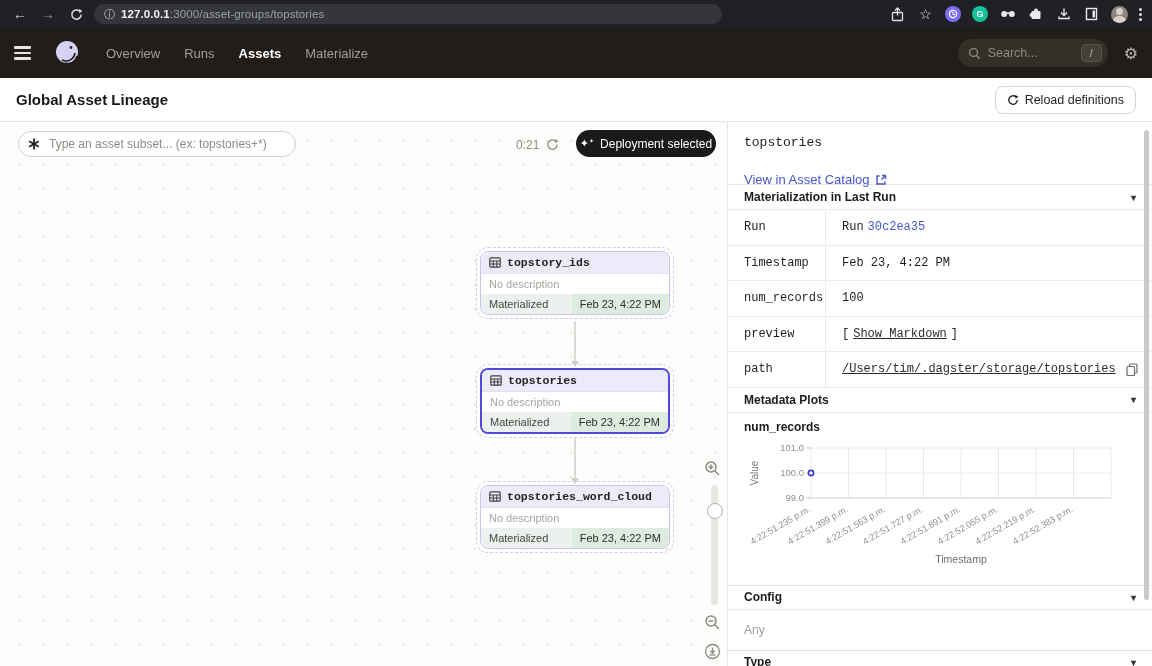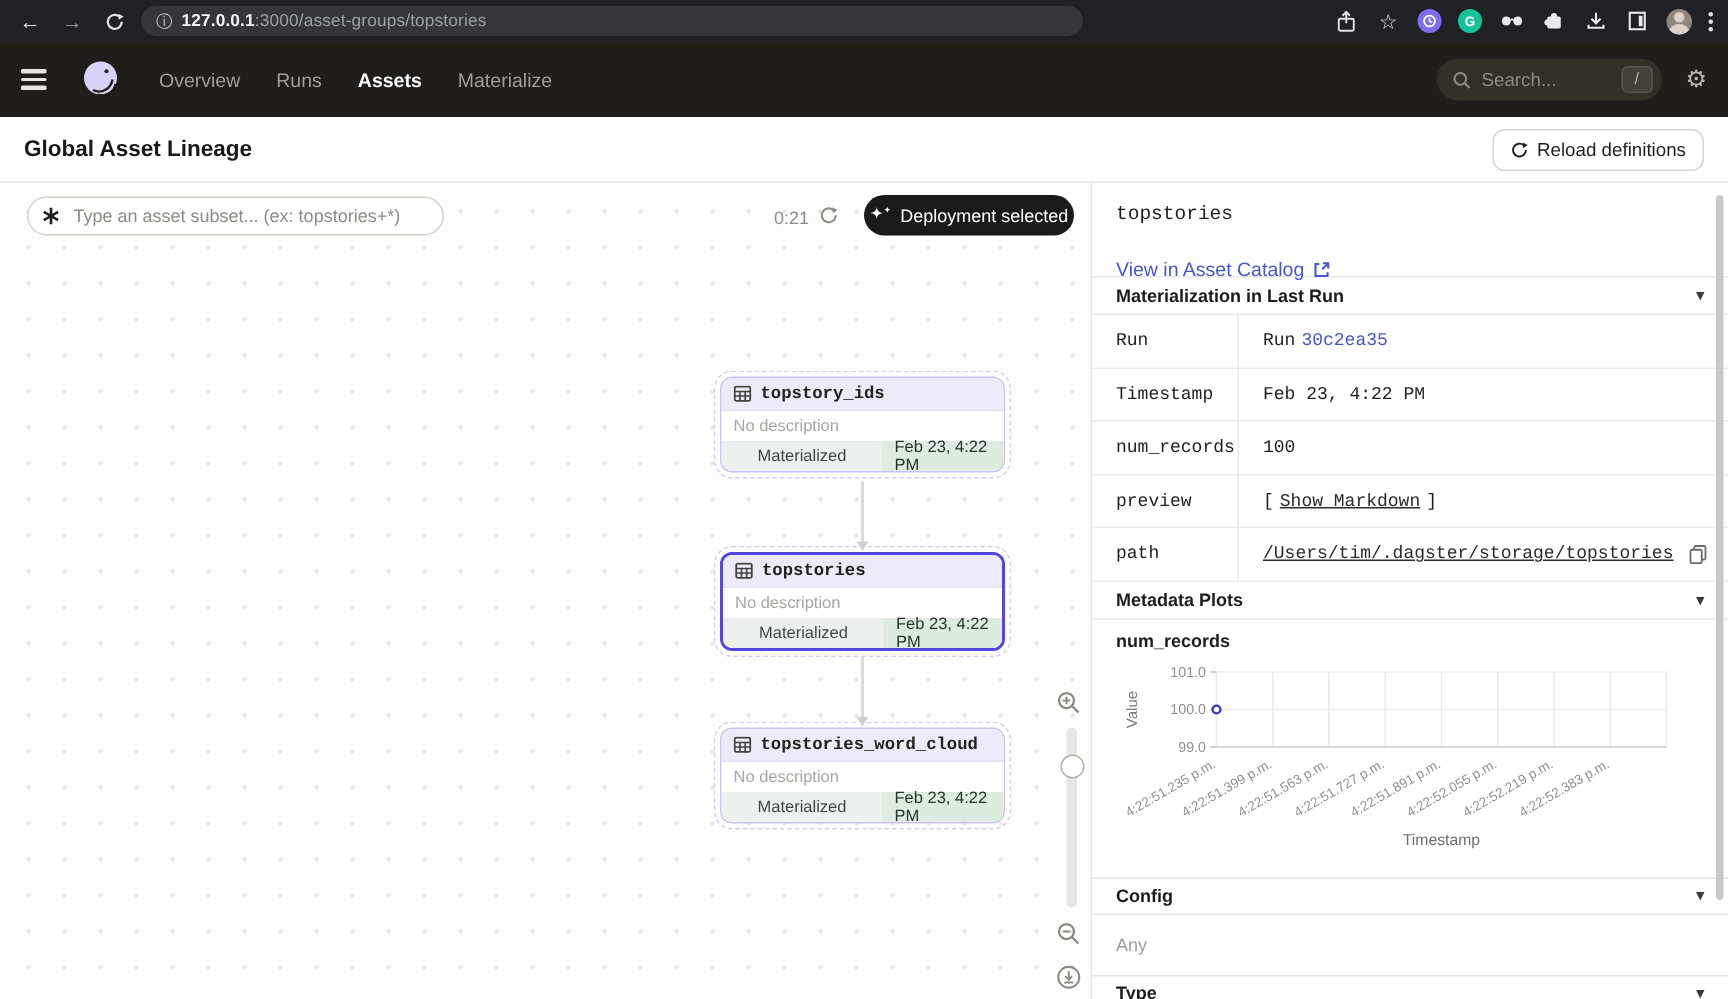--- a/index.html
+++ b/index.html
@@ -57,21 +57,21 @@
   .mat-btn { position:absolute; left:576px; top:8px; width:140px; height:27px; background:#1c1a19; color:#fff; border:none; border-radius:14px; font-size:12px; font-weight:500; font-family:inherit; display:flex; align-items:center; justify-content:center; gap:6px; cursor:pointer; }
   .sparkle { font-size:11px; line-height:1; }
   .sparkle small { font-size:6px; vertical-align:top; }
 
   .asset-node { position:absolute; width:190px; background:#fff; border:1.5px solid #c9c5f1; border-radius:8px; outline:1px dashed #d2cef2; outline-offset:3px; overflow:hidden; cursor:pointer; }
   .asset-node.selected { border:2.5px solid #5347e0; }
   .node-header { height:22px; background:#edebfa; border-bottom:1px solid #e3e0f4; display:flex; align-items:center; gap:6px; padding:0 8px; }
   .node-name { font-family:"Liberation Mono", monospace; font-size:11.5px; font-weight:700; color:#24211e; }
   .node-desc { height:20px; display:flex; align-items:center; padding:0 8px; font-size:11px; color:#a9a49e; background:#fff; }
   .node-footer { height:20px; display:flex; align-items:center; justify-content:space-between; background:#edf1ed; font-size:11px; color:#3c463e; }
-  .node-footer .st { padding:0 24px;text-align:center; }
+  .node-footer .st { padding:0 8px;text-align:center; }
   .node-ts { background:#ddecdf; color:#26352b; height:100%; display:flex; align-items:center; padding:0 8px; }
 
   .edge { position:absolute; left:574px; width:2px; background:#dbd9d5; }
   .edge::after { content:""; position:absolute; bottom:-6px; left:-3px; border-left:4px solid transparent; border-right:4px solid transparent; border-top:6px solid #cfcdc9; }
 
   .zoom-ctl { position:absolute; right:6px; width:18px; display:flex; justify-content:center; cursor:pointer; }
   .zslider-track { position:absolute; right:9px; top:363px; width:7px; height:120px; background:#e8e6e2; border-radius:4px; cursor:pointer; }
   .zslider-handle { position:absolute; right:4px; top:381px; width:16px; height:16px; background:#fff; border:1px solid #b3afa9; border-radius:50%; cursor:grab; }
 
   

